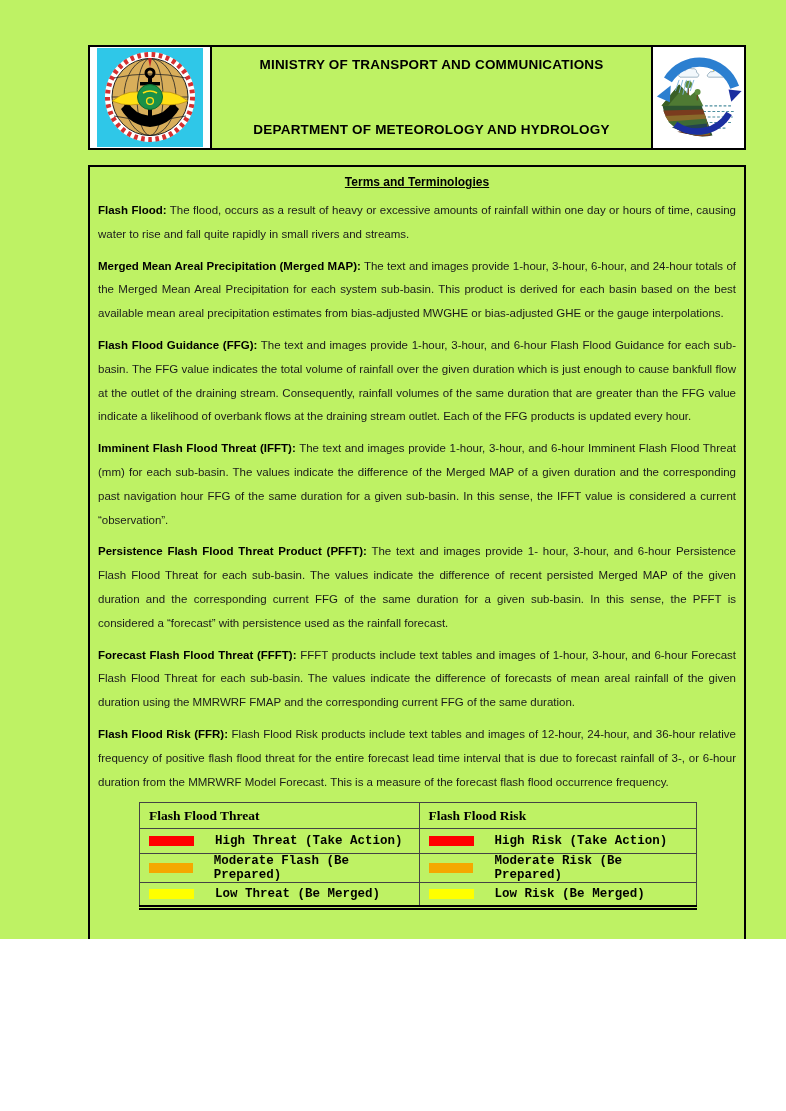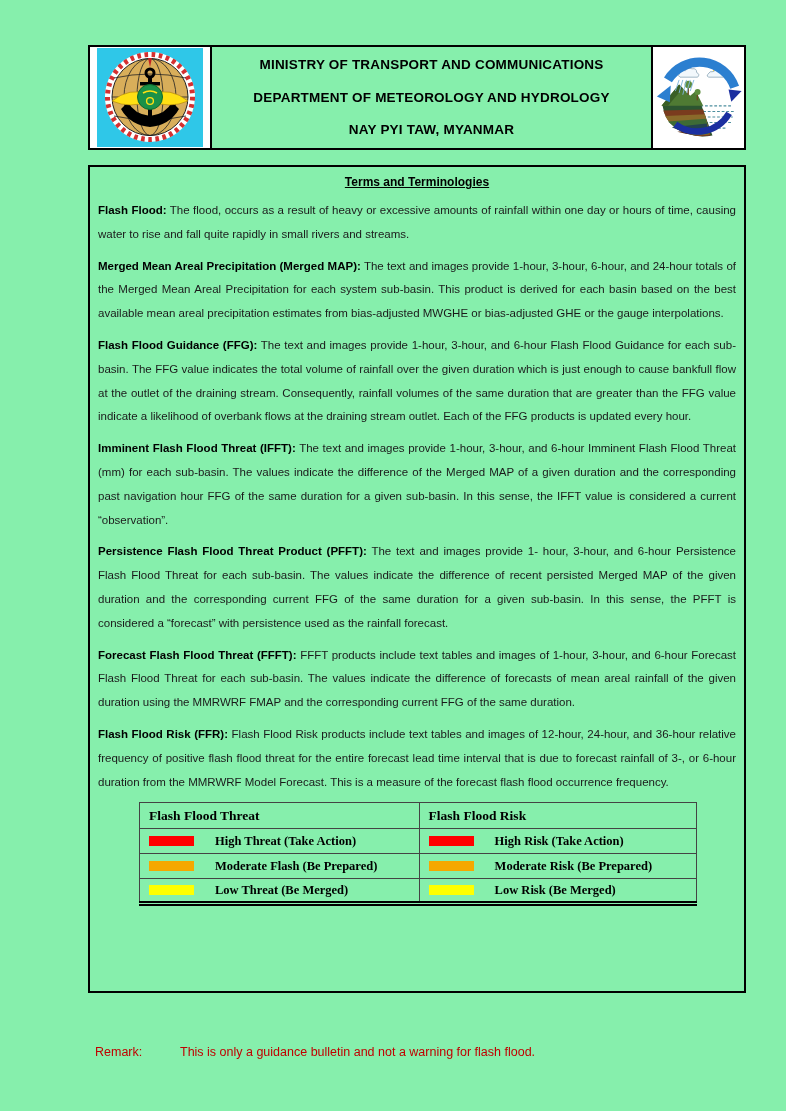--- a/index.html
+++ b/index.html
@@ -1,17 +1,17 @@
 <!DOCTYPE html>
 <html><head>
 <meta charset="utf-8">
 <style>
   * { margin:0; padding:0; box-sizing:border-box; }
   body { background:#fff; font-family:"Liberation Sans", sans-serif; }
-  .page { position:relative; width:786px; height:1111px; background:#86efac; overflow:hidden; }
+  .page { position:relative; width:786px; height:939px; background:#bef264; overflow:hidden; }
 
   
   .letterhead { position:absolute; left:88px; top:45px; width:658px; height:105px;
     border:2px solid #000; display:flex; }
   .logo-cell { display:flex; align-items:center; justify-content:center; background:#fff; }
   .logo-cell.left { width:122px; border-right:2px solid #000; }
   .logo-cell.right { width:91px; }
   .head-text { flex:1; border-right:2px solid #000; display:flex; flex-direction:column;
     justify-content:space-between; text-align:center; font-weight:bold; font-size:13.5px;
     color:#000; padding:10px 4px 11px; letter-spacing:0.2px; }
@@ -25,21 +25,21 @@
     margin:0 0 8px; }
   .para b { color:#000; }
 
   
   .legend { border-collapse:collapse; margin:4px 0 0 41px; width:558px;
     font-family:"Liberation Serif", serif; font-weight:bold; color:#000;
     border:1px solid #444; border-bottom:5px double #000; }
   .legend th { border:1px solid #444; text-align:left; font-size:13.5px;
     height:26px; padding:0 0 0 9px; }
   .legend td { border:1px solid #444; height:25px; font-size:12.5px; padding:0; }
-  .cell-inner { display:flex; align-items:center; padding-left:9px; }
+  .cell-inner { display:flex; align-items:center; padding-left:9px;font-family:Liberation Mono, monospace; }
   .swatch { display:inline-block; width:45px; height:10px; margin-right:21px; }
 
   
   .remark { position:absolute; left:95px; top:1045px; font-size:12.5px; display:flex; }
   .remark-label { width:85px; flex:none; }
 </style>
 </head>
 <body>
 
 <div class="page">
@@ -63,21 +63,20 @@
         <path d="M53 68 Q37 66 31 54 L24 61 Q33 77 53 79 Q73 77 82 61 L75 54 Q69 66 53 68 Z" fill="#000"></path>
         <path d="M15 53 Q32 39 53 46 Q74 39 91 53 Q73 61 53 53 Q33 61 15 53 Z" fill="#FFDF13" stroke="#A87B0B" stroke-width="0.6"></path>
         <circle cx="53" cy="49" r="12.5" fill="#1B9148" stroke="#0A6B2D" stroke-width="1"></circle>
         <path d="M46 45 Q53 41 60 45" fill="none" stroke="#FFE013" stroke-width="1.6"></path>
         <circle cx="53" cy="53" r="3.4" fill="none" stroke="#FFE013" stroke-width="1.4"></circle>
       </svg>
     </div>
     <div class="head-text">
       <div>MINISTRY OF TRANSPORT AND COMMUNICATIONS</div>
       <div>DEPARTMENT OF METEOROLOGY AND HYDROLOGY</div>
-      <div>NAY PYI TAW, MYANMAR</div>
     </div>
     <div class="logo-cell right">
       <svg width="88" height="92" viewBox="0 0 95 95">
         <circle cx="47" cy="47" r="46" fill="#ffffff"></circle>
 
         <g stroke="#4C8E9E" stroke-width="1.2" fill="none" stroke-dasharray="3 2">
           <path d="M44 56 H84"></path>
             <path d="M42 62 H85"></path>
             <path d="M42 68 H84"></path>
           <path d="M44 74 H82"></path>

